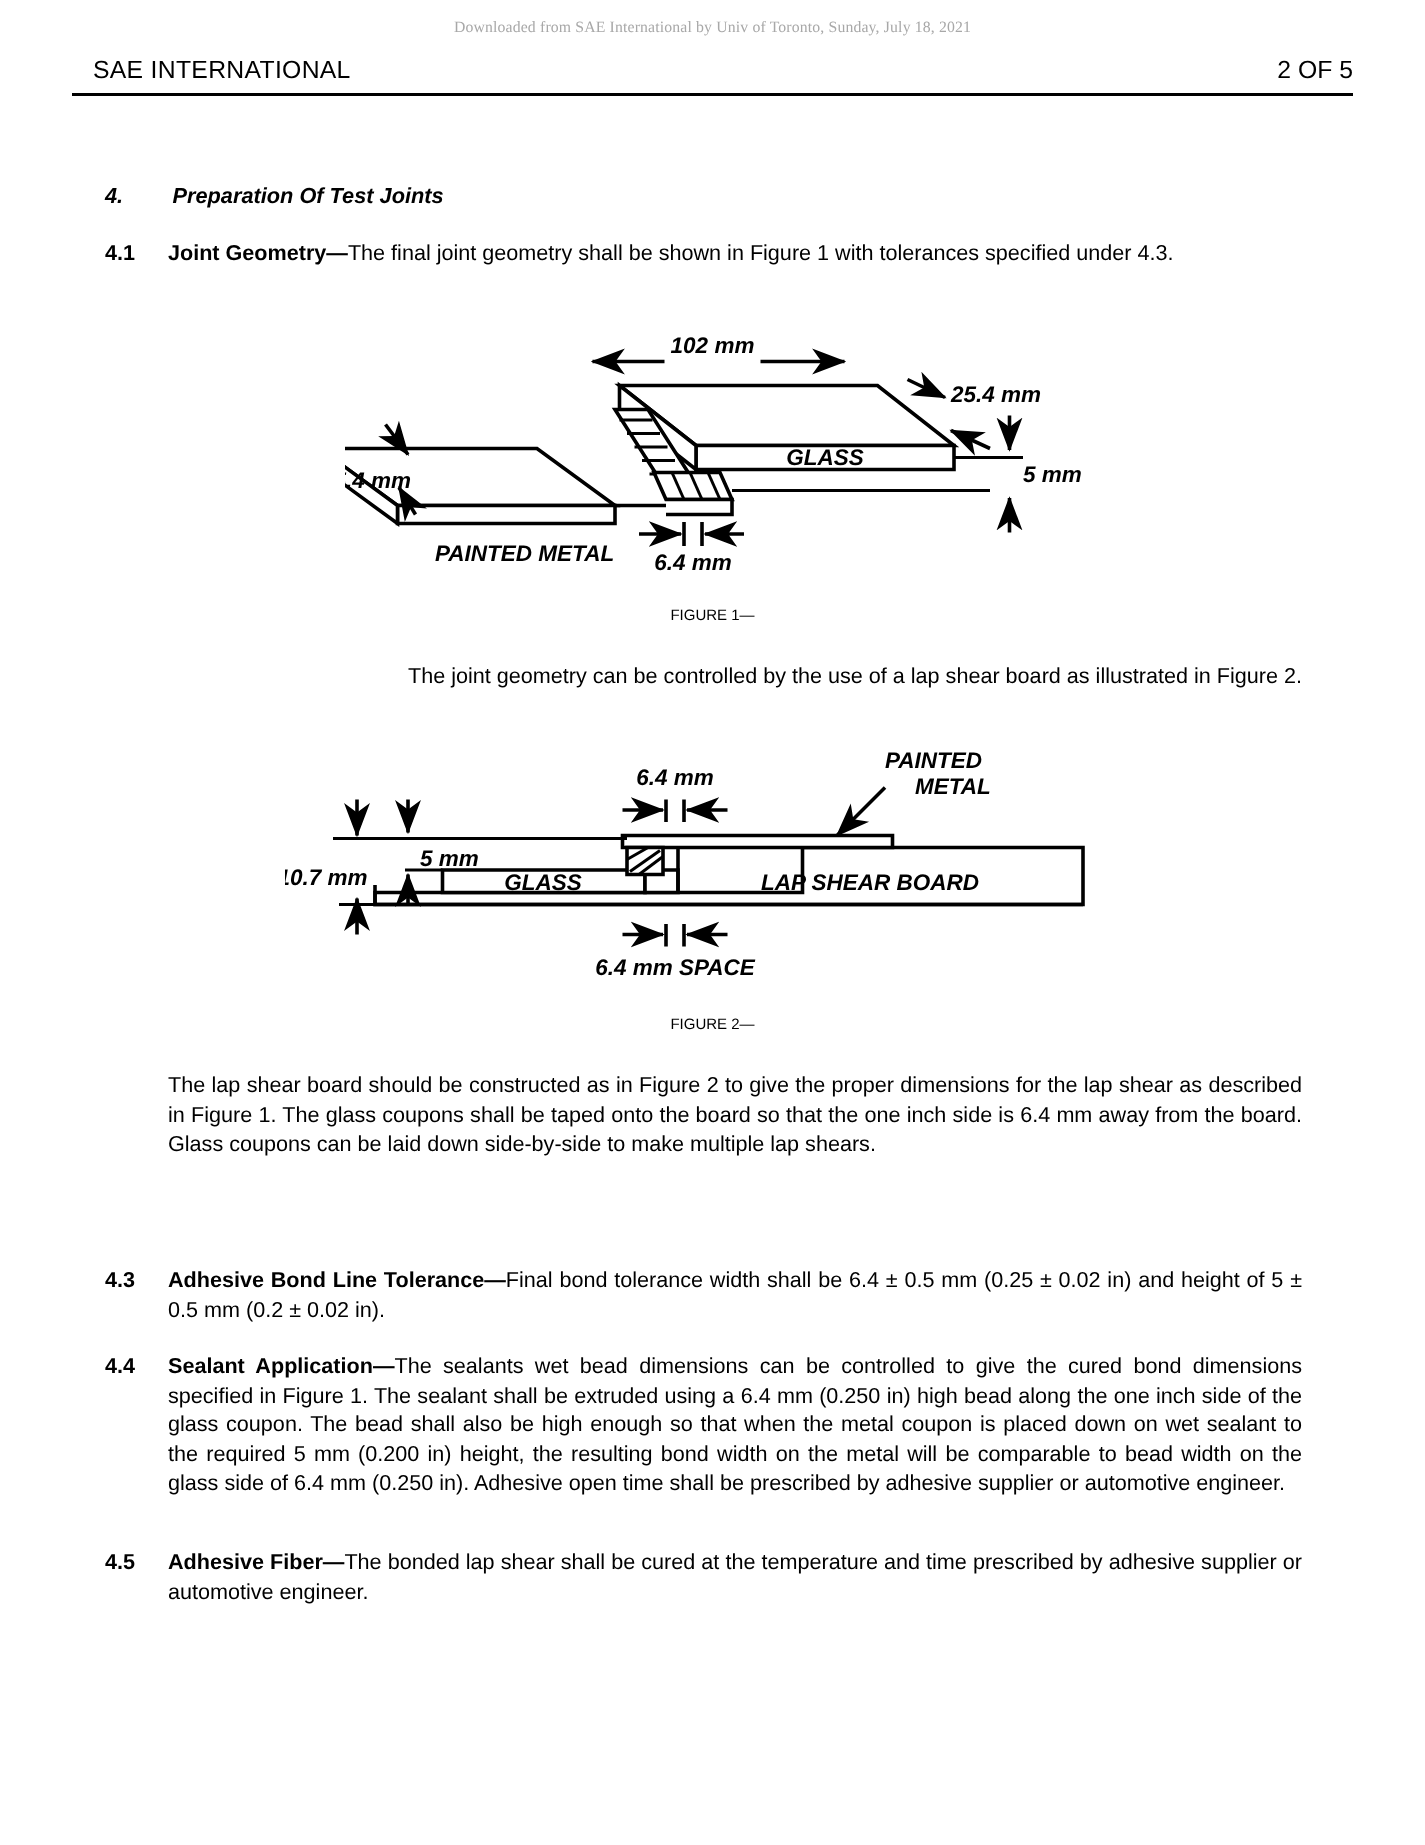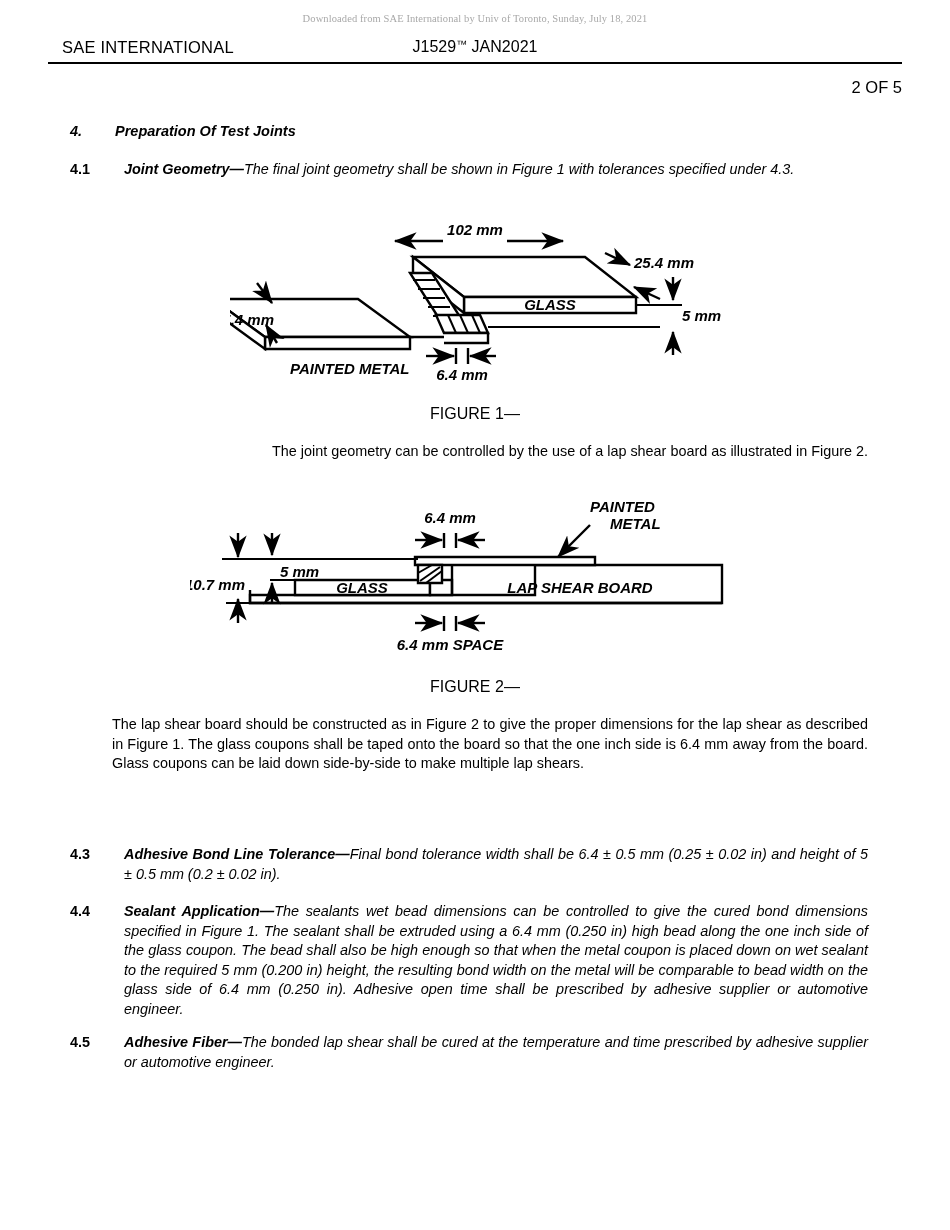--- a/index.html
+++ b/index.html
@@ -57,21 +57,20 @@
   }
   .header-center .tm {
     font-size: 11px;
     vertical-align: 4px;
   }
   .header-right {
     position: absolute;
     right: 0;
     top: 0;
     font-size: 16.5px;
-    margin-top: 40px;
   }
   .header-rule {
     position: absolute;
     top: 62px;
     left: 48px;
     width: 854px;
     height: 0;
     border-top: 2.2px solid #000;
   }
 
@@ -102,66 +101,62 @@
     line-height: 19.6px;
     text-align: justify;
   }
   .clause .num {
     position: absolute;
     left: 0;
     top: 0;
     font-weight: bold;
   }
   .clause .body {
-    margin-left: 54px;
+    margin-left: 42px;
     display: block;
     text-align: justify;
-    font-style: italic;
   }
   .clause .lead {
     font-weight: bold;
   }
 
   .para {
     position: absolute;
     left: 112px;
     width: 756px;
     font-size: 14.4px;
     line-height: 19.6px;
     text-align: justify;
   }
   .para.nojust { text-align: right; }
 
   .figcaption {
     position: absolute;
     width: 950px;
     left: 0;
     text-align: center;
-    font-size: 16px;
+    font-size: 10px;
   }
 
   
   .figure {
     position: absolute;
     font-style: italic;
   }
   .figure svg { display: block; }
 </style>
 </head>
 <body>
 
 <div class="page">
 
   <div class="download-banner">Downloaded from SAE International by Univ of Toronto, Sunday, July 18, 2021</div>
 
   <div class="header-row">
     <div class="header-left">SAE INTERNATIONAL</div>
-    <div class="header-center">
-      <span>J1529</span><span class="tm">™</span><span> JAN2021</span>
-    </div>
     <div class="header-right">2 OF 5</div>
   </div>
   <div class="header-rule"></div>
 
   <div class="sec-head" style="top:123px; left:70px; width:500px; height:20px;">
     <span class="num">4.</span>
     <span class="txt">Preparation Of Test Joints</span>
   </div>
 
   <div class="clause" style="top:160px;">

